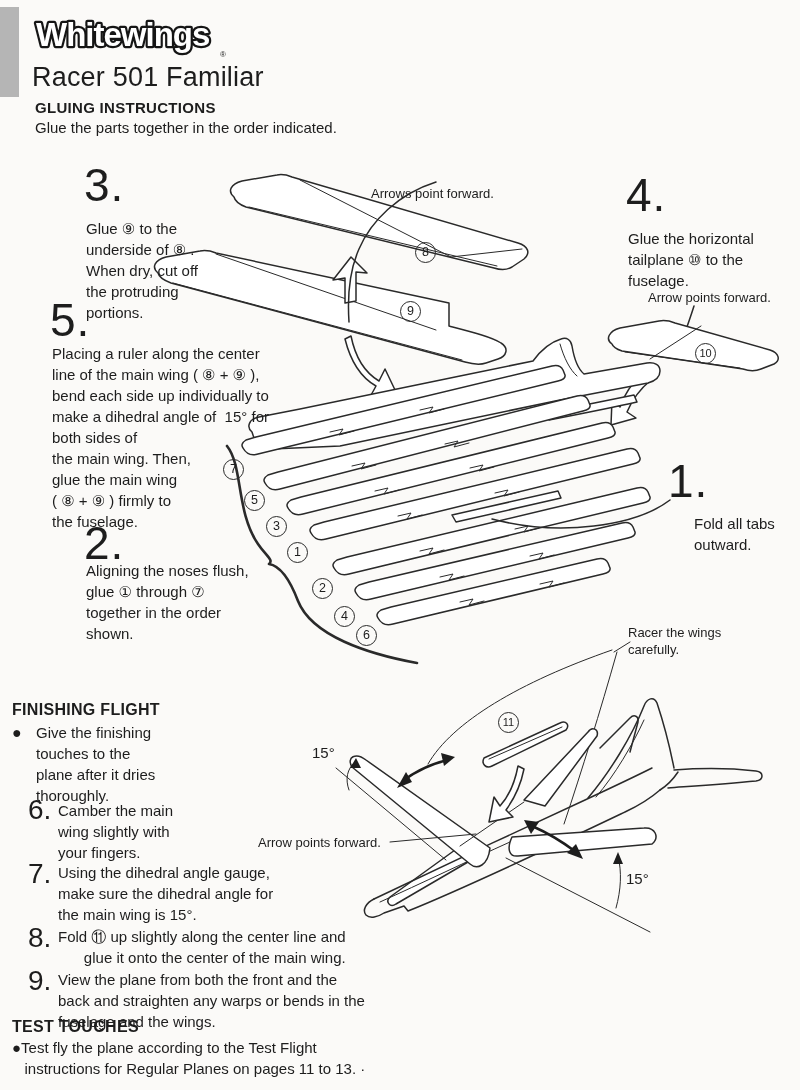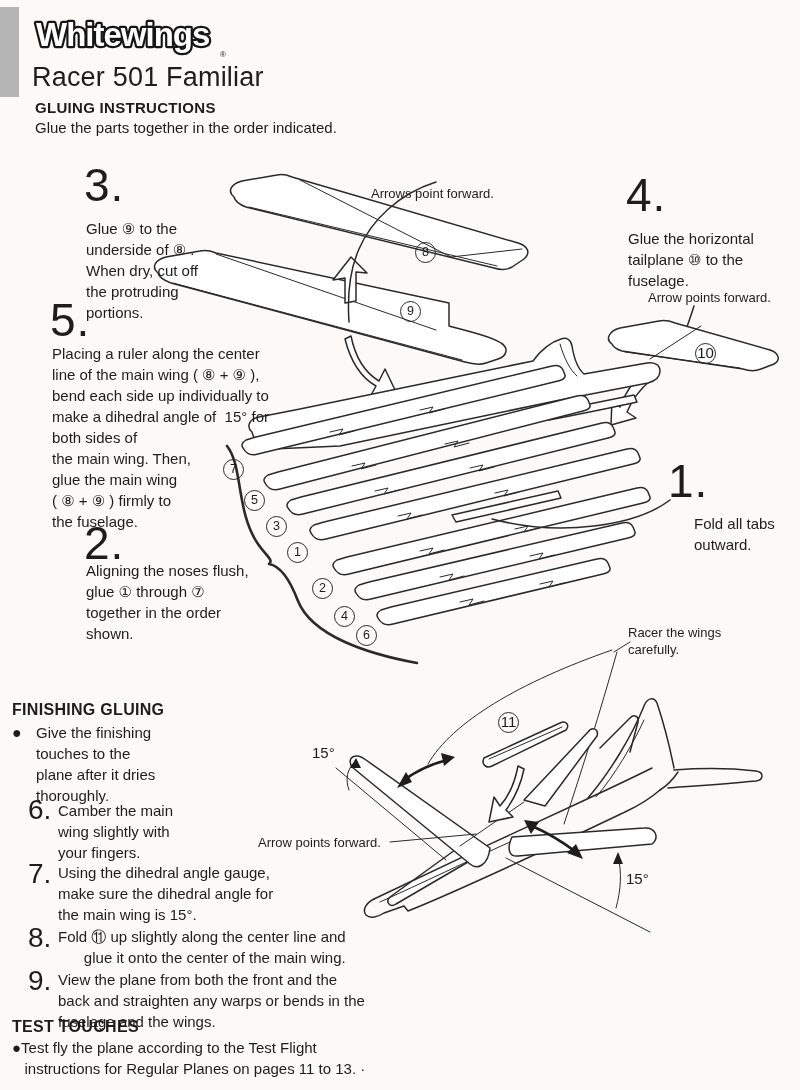--- a/index.html
+++ b/index.html
@@ -8,21 +8,21 @@
   .abs{position:absolute;}
   .txt{position:absolute;white-space:pre;font:15px/21px "Liberation Sans",sans-serif;color:#1d1d1d;}
   .small{font:13px/17px "Liberation Sans",sans-serif;}
   .bignum{position:absolute;font:46px/46px "Liberation Sans",sans-serif;font-weight:500;letter-spacing:1px;}
   .midnum{position:absolute;font:28px/28px "Liberation Sans",sans-serif;font-weight:500;}
   .heading{position:absolute;font:bold 16px/20px "Liberation Sans",sans-serif;letter-spacing:.3px;}
   .title{position:absolute;font:27px/30px "Liberation Sans",sans-serif;font-weight:400;letter-spacing:.2px;}
   .circ{position:absolute;width:21px;height:21px;border:1.4px solid #2a2a2a;border-radius:50%;
         display:flex;align-items:center;justify-content:center;
         font:12.5px/12.5px "Liberation Sans",sans-serif;background:transparent;box-sizing:border-box;}
-  .circ.two{font-size:15px;}
+  .circ.two{font-size:11px;}
   .graybar{position:absolute;left:0;top:7px;width:19px;height:90px;background:#b5b5b5;}
   svg{position:absolute;left:0;top:0;}
   .ln{fill:none;stroke:#2a2a2a;stroke-width:1.5;stroke-linecap:round;stroke-linejoin:round;}
   .ln.thin{stroke-width:1;}
   .wh{fill:#ffffff;stroke:#2a2a2a;stroke-width:1.5;stroke-linejoin:round;}
   .solid{fill:#1d1d1d;stroke:none;}
   .thick{stroke-width:2.6;}
   .camber{fill:none;stroke:#1d1d1d;stroke-width:2.6;stroke-linecap:round;}
 </style>
 </head>
@@ -160,21 +160,21 @@
 shown.</div>
 
 <span class="circ" style="left:223px;top:459px;">7</span>
 <span class="circ" style="left:244px;top:490px;">5</span>
 <span class="circ" style="left:266px;top:516px;">3</span>
 <span class="circ" style="left:287px;top:542px;">1</span>
 <span class="circ" style="left:312px;top:578px;">2</span>
 <span class="circ" style="left:334px;top:606px;">4</span>
 <span class="circ" style="left:356px;top:625px;">6</span>
 
-<div class="heading" style="left:12px;top:700px;">FINISHING GLUING</div>
+<div class="heading" style="left:12px;top:700px;">FINISHING FLIGHT</div>
 <div class="txt" style="left:12px;top:722px;font-size:16px;">●</div>
 <div class="txt" style="left:36px;top:722px;">Give the finishing
 touches to the
 plane after it dries
 thoroughly.</div>
 
 <div class="midnum" style="left:28px;top:796px;">6.</div>
 <div class="txt" style="left:58px;top:800px;">Camber the main
 wing slightly with
 your fingers.</div>

